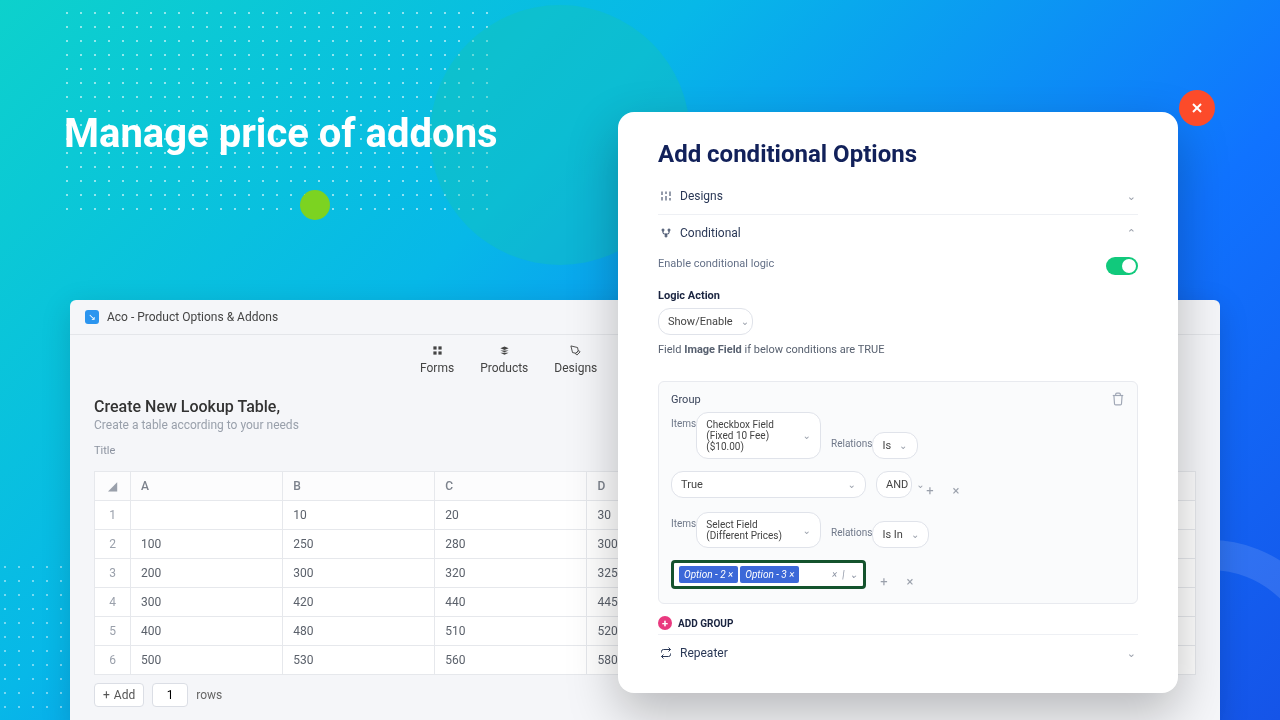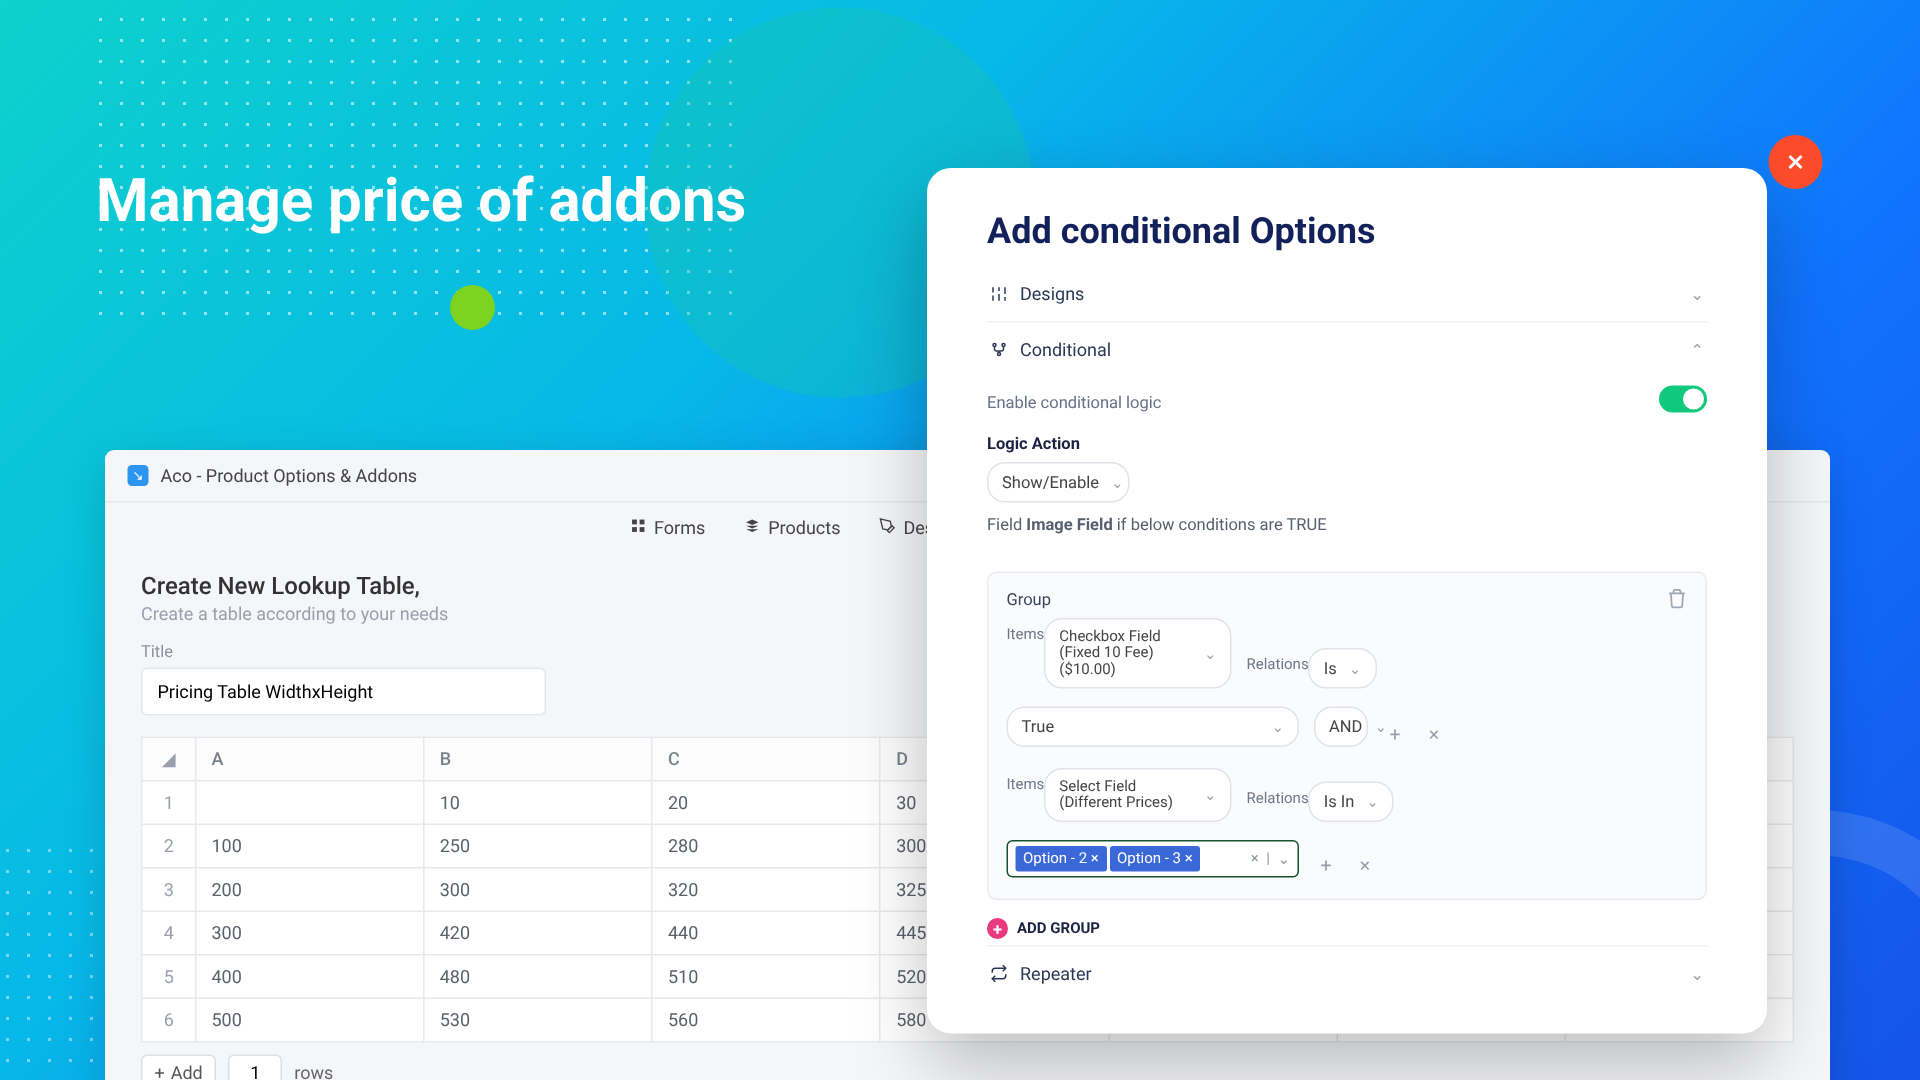--- a/index.html
+++ b/index.html
@@ -9,21 +9,21 @@
   .green-ball { position: absolute; top: 190px; left: 300px; width: 30px; height: 30px; border-radius: 50%; background: #7cd321; }
   .lime-big { position: absolute; top: 5px; left: 430px; width: 260px; height: 260px; border-radius: 50%; background: rgba(24,199,171,.35); }
   .ring1 { position: absolute; bottom: -80px; right: -60px; width: 260px; height: 260px; border: 30px solid rgba(255,255,255,.12); border-radius: 50%; }
 
   .hero-title { position:absolute; top:110px; left:64px; color:#fff; font-size:40px; font-weight:700; line-height:1.22; }
 
   .lookup-panel { position:absolute; top:300px; left:70px; right:60px; bottom:-10px; background:#f5f6f9; border-radius:6px 6px 0 0; box-shadow:0 8px 30px rgba(0,0,0,.15); padding:0; }
   .app-bar { display:flex; align-items:center; padding:10px 15px; font-size:12px; color:#444; border-bottom:1px solid #e4e6ea; }
   .app-bar .sq { width:14px; height:14px; background:#2b95ef; border-radius:3px; margin-right:8px; display:flex; align-items:center; justify-content:center; color:#fff; font-size:9px; }
   .nav-bar { display:flex; gap:26px; padding:10px 0 10px 350px; font-size:12px; color:#444; }
-  .nav-item { display:flex; align-items:flex-start; gap:5px; cursor:pointer; }
+  .nav-item { display:flex; align-items:center; gap:5px; cursor:pointer;flex-direction:column; }
   .nav-item svg { width:11px; height:11px; }
 
   .lookup-body { padding:12px 24px; }
   .lt-h1 { font-size:16px; color:#333; font-weight:500; }
   .lt-sub { font-size:12px; color:#99a0ab; margin-top:2px; }
   .fld-label { font-size:11px; color:#8c93a0; margin:12px 0 4px; }
   .text-input { width:270px; padding:8px 10px; font-size:12px; border:1px solid #e2e5eb; border-radius:4px; background:#fff; }
 
   table.lookup { width:100%; border-collapse:collapse; margin-top:14px; font-size:12px; color:#5b616b; background:#fff; }
   table.lookup th, table.lookup td { border:1px solid #e6e8ec; padding:7px 10px; text-align:left; font-weight:400; }
@@ -37,42 +37,42 @@
 
   .modal { position:absolute; top:112px; left:618px; width:560px; background:#fff; border-radius:16px; padding:28px 40px 22px; box-shadow:0 20px 50px rgba(0,0,0,.25); }
   .close-btn { position:absolute; top:90px; right:65px; width:36px; height:36px; border-radius:50%; background:#fc4b2a; color:#fff; display:flex; align-items:center; justify-content:center; font-size:18px; font-weight:700; cursor:pointer; }
   .modal h2 { font-size:24px; color:#12215a; font-weight:700; margin-bottom:10px; }
   .acc { display:flex; align-items:center; justify-content:space-between; padding:11px 2px; border-top:1px solid #eef0f4; font-size:12px; color:#2a3856; cursor:pointer; }
   .acc:first-of-type { border-top:none; }
   .acc .row { display:flex; align-items:center; gap:8px; }
   .acc svg { width:12px; height:12px; }
   .chev { font-size:11px; color:#9aa0ab; }
 
-  .toggle-row { display:flex; justify-content:space-between; align-items:flex-end; padding:6px 0 10px; }
+  .toggle-row { display:flex; justify-content:space-between; align-items:flex-start; padding:6px 0 10px; }
   .toggle-row span { font-size:11px; color:#647087; }
   .toggle { width:32px; height:18px; background:#11c97c; border-radius:10px; position:relative; cursor:pointer; }
   .toggle::after { content:''; position:absolute; right:2px; top:2px; width:14px; height:14px; background:#fff; border-radius:50%; }
 
   .sec-title { font-size:11px; font-weight:700; color:#1a2440; margin-top:4px; }
   .select { display:inline-flex; align-items:center; justify-content:space-between; border:1px solid #e0e3ea; border-radius:12px; padding:6px 9px; font-size:11px; color:#444; background:#fff; cursor:pointer; }
   .select .arr { font-size:10px; color:#9aa0ab; margin-left:8px; }
   .hint { font-size:11px; color:#57606f; margin-top:8px; }
 
   .group-box { margin-top:25px; border:1px solid #e8eaef; border-radius:6px; background:#fafbfc; padding:10px 12px 14px; }
   .group-hd { display:flex; justify-content:space-between; align-items:center; font-size:11px; color:#3a445a; margin-bottom:6px; }
   .trash { width:14px; height:14px; cursor:pointer; color:#a0a7b5; }
 
   .lbl-xs { font-size:10px; color:#6f7889; margin:6px 0 3px; }
   .flex-row { display:flex; gap:10px; align-items:flex-end; }
   .col { display:flex; }
   .col.w150 { width:150px; }
   .col.w100 { width:100px; }
   .icon-btn { width:16px; height:16px; display:flex; align-items:center; justify-content:center; font-size:13px; color:#9aa0ab; cursor:pointer; }
   .tag { display:inline-flex; align-items:center; background:#3b68d8; color:#fff; font-size:10px; padding:3px 5px; border-radius:2px; margin-right:2px; }
-  .tag-input { display:flex; align-items:center; background:#fff; border:1px solid #14532d; border-radius:4px; padding:3px 5px; width:195px; }
+  .tag-input { display:flex; align-items:center; background:#fff; border:3px solid #14532d; border-radius:4px; padding:3px 5px; width:195px;font-style:italic; }
   .tag-input .end { margin-left:auto; display:flex; gap:5px; color:#8f96a5; font-size:10px; }
 
   .add-group { display:flex; align-items:center; gap:6px; margin:12px 0 4px; font-size:10px; font-weight:700; color:#1a2440; cursor:pointer; }
   .add-group .plus { width:14px; height:14px; border-radius:50%; background:#e9397f; color:#fff; display:flex; align-items:center; justify-content:center; font-size:11px; }
 </style>
 </head>
 <body>
 
 <div class="dots"></div>
 <div class="dots2"></div>
@@ -119,21 +119,20 @@
           <line x1="9" y1="21" x2="9" y2="9"></line>
         </svg>
         <span>Bulk</span>
       </div>
   </div>
 
   <div class="lookup-body">
     <div class="lt-h1">Create New Lookup Table,</div>
     <div class="lt-sub">Create a table according to your needs</div>
     <div class="fld-label">Title</div>
-    <input class="text-input" value="Pricing Table WidthxHeight" style="">
 
     <table class="lookup">
       <thead>
           <tr>
         <th class="corner">◢</th>
         <th>A</th>
         <th>B</th>
         <th>C</th>
         <th>D</th>
         <th>E</th>

